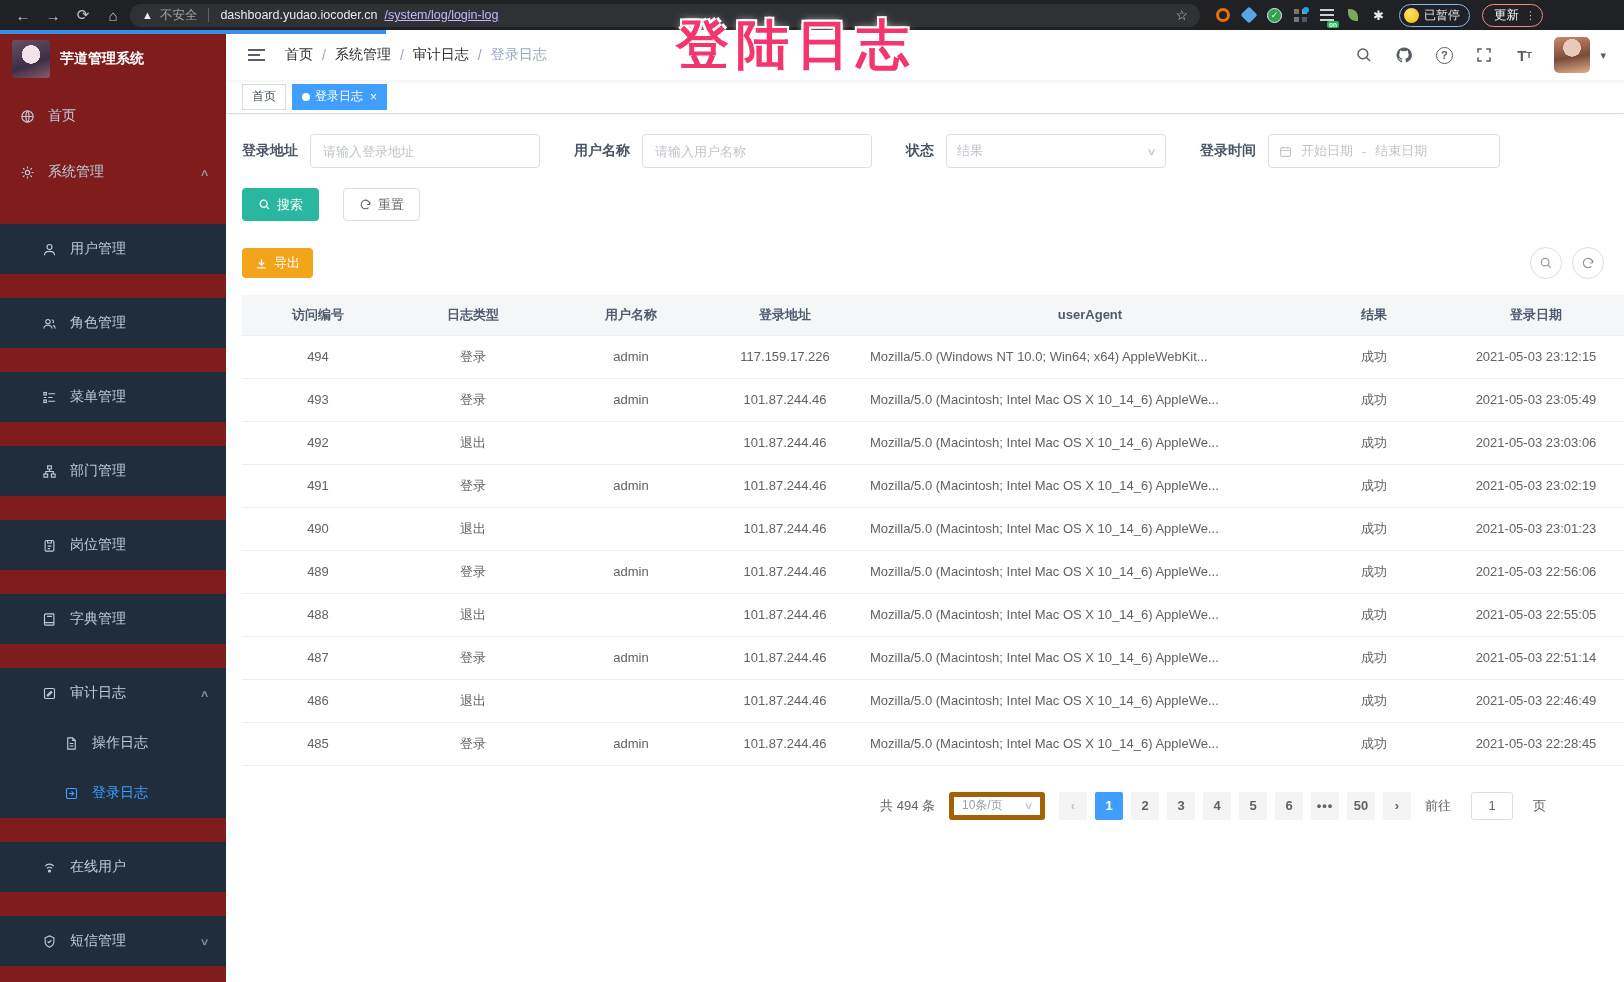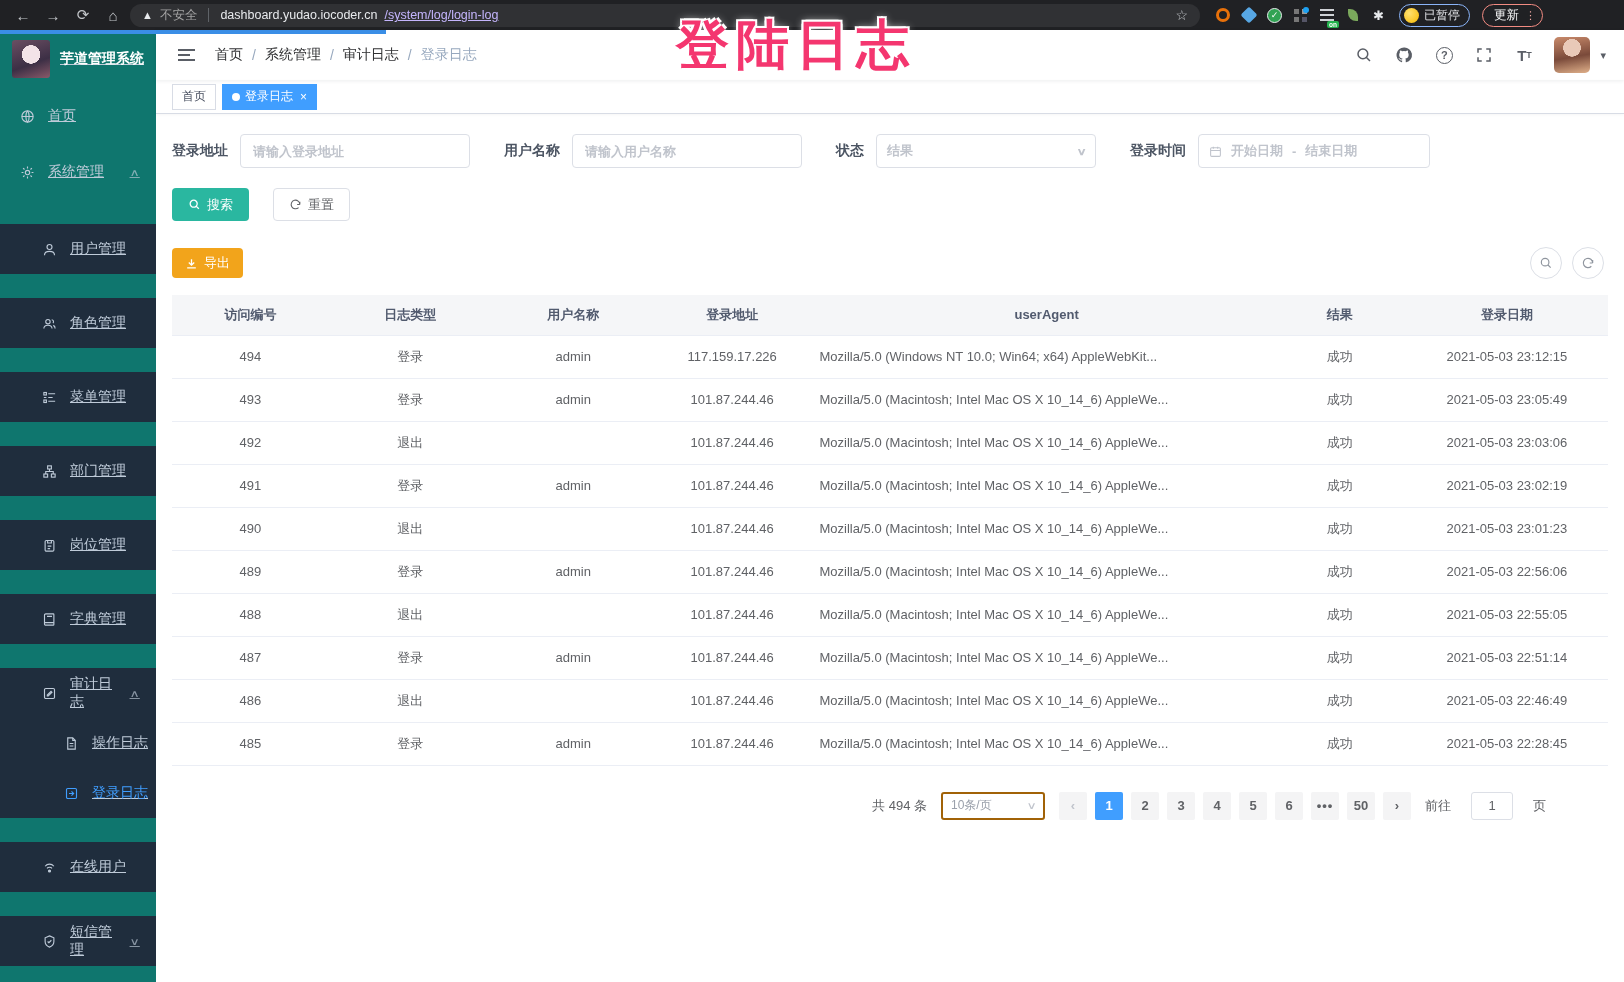--- a/index.html
+++ b/index.html
@@ -35,21 +35,21 @@
   .paused-pill { display:flex; align-items:center; gap:5px; border:1.5px solid #8ab4f8; border-radius:12px; padding:2px 9px 2px 4px; margin-left:8px; color:#dfe1e5; font-size:12px; cursor:pointer; }
   .emoji-face { width:15px; height:15px; border-radius:50%; background:radial-gradient(circle at 35% 35%, #ffe171, #f7b900); }
   .update-pill { display:flex; align-items:center; gap:6px; border:1.5px solid #f28b82; border-radius:13px; padding:2px 6px 2px 11px; margin-left:8px; color:#f5f6f7; font-size:12.5px; cursor:pointer; }
   .kebab { color:#f0a9a3; letter-spacing:0; font-size:11px; }
 
   
   .progress-bar { position:absolute; top:30px; left:0; width:386px; height:4px; background:#3a8ee6; z-index:30; }
 
   
   .app { display:flex; height:952px; }
-  .sidebar { width:156px; flex-shrink:0; background:#0f766e; color:#bfcbd9; font-size:14px; overflow:hidden;text-decoration:underline; }
+  .sidebar { width:226px; flex-shrink:0; background:#7f1d1d; color:#bfcbd9; font-size:14px; overflow:hidden; }
   .logo-row { height:58px; display:flex; align-items:center; gap:10px; padding-left:12px; }
   .logo-img { width:38px; height:38px; border-radius:3px; background:
       radial-gradient(circle at 50% 38%, #f3e3e8 0 30%, transparent 31%),
       linear-gradient(160deg,#6b4f63,#3c2f45 60%,#8a5a6a); }
   .app-title { color:#fff; font-weight:bold; font-size:14px; }
   .menu { }
   .menu-item { display:flex; align-items:center; gap:13px; cursor:pointer; }
   .menu-item.l1 { height:56px; padding-left:20px; }
   .menu-item.l2 { height:50px; padding-left:42px;margin-top:24px; }
   .menu-item.l3 { height:50px; padding-left:64px; }
@@ -85,21 +85,21 @@
   .tags { height:34px; display:flex; align-items:center; gap:6px; padding:0 16px; border-bottom:1px solid #d8dce5; box-shadow:0 1px 3px rgba(0,0,0,.04); }
   .tag { height:26px; display:flex; align-items:center; gap:5px; padding:0 9px; border:1px solid #d8dce5; background:#fff; color:#495060; font-size:12px; cursor:pointer; }
   .tag.active { background:#409eff; border-color:#409eff; color:#fff; }
   .tag-dot { width:8px; height:8px; border-radius:50%; background:#fff; }
   .tag-close { font-size:12px; margin-left:2px; }
 
   
   .content { padding:20px 16px 0; position:relative; flex:1; }
   .filter-row { display:flex; align-items:center; font-size:14px; color:#4c5563; font-weight:bold; }
   .f-label { margin-right:12px; white-space:nowrap; }
-  .inp, .sel, .dater { height:34px; border:1px solid #dcdfe6; border-radius:4px; background:#fff; font-weight:bold; }
+  .inp, .sel, .dater { height:34px; border:1px solid #dcdfe6; border-radius:4px; background:#fff; font-weight:normal; }
   .inp { width:230px; padding:0 12px; font-size:13px; color:#606266; outline:none; font-family:"Liberation Sans",sans-serif; }
   .inp::placeholder { color:#c0c4cc; }
   .gap-lg { margin-right:34px; }
   .sel { width:220px; display:flex; align-items:center; padding:0 10px; color:#c0c4cc; font-size:13px; cursor:pointer; }
   .sel-caret { margin-left:auto; font-size:10px; color:#c0c4cc; transform:scaleX(1.4); }
   .dater { width:232px; display:flex; align-items:center; padding:0 10px; gap:9px; color:#c0c4cc; font-size:13px; cursor:pointer; }
   .dater svg { width:13px; height:13px; }
 
   .btn-row { margin-top:20px; display:flex; gap:24px; }
   .btn { height:33px; border-radius:4px; display:flex; align-items:center; gap:6px; padding:0 15px; font-size:13px; cursor:pointer; border:1px solid transparent; font-family:"Liberation Sans",sans-serif; }
@@ -114,21 +114,21 @@
 
   
   table { width:100%; border-collapse:collapse; table-layout:fixed; margin-top:16px; font-size:13px; color:#606266; }
   thead th { background:#f5f6f8; color:#515a6e; font-weight:bold; height:40px; text-align:center; border-bottom:1px solid #ebeef5; font-size:13px; }
   tbody td { height:43px; text-align:center; border-bottom:1px solid #ebeef5; white-space:nowrap; overflow:hidden; }
   td.ua, th.ua-h { text-align:left; padding-left:10px; }
   th.ua-h { text-align:center; }
 
   
   .pager-row { margin-top:26px; display:flex; align-items:center; justify-content:flex-end; padding-right:62px; gap:14px; font-size:13px; color:#606266; }
-  .size-sel { width:104px; height:28px; border:2px solid #a16207; border-radius:3px; display:flex; align-items:center; padding:0 8px; color:#9aa0ab; font-size:12px; cursor:pointer; }
+  .size-sel { width:96px; height:28px; border:5px solid #a16207; border-radius:3px; display:flex; align-items:center; padding:0 8px; color:#9aa0ab; font-size:12px; cursor:pointer; }
   .pager { display:flex; align-items:center; gap:8px; }
   .pg { min-width:28px; height:28px; border-radius:2px; background:#f4f4f5; color:#606266; font-weight:bold; display:flex; align-items:center; justify-content:center; cursor:pointer; padding:0 4px; }
   .pg.active { background:#409eff; color:#fff; }
   .pg.prev { color:#c0c4cc; }
   .pg.dots { letter-spacing:1px; font-weight:bold; color:#606266; }
   .goto { display:flex; align-items:center; gap:20px; }
   .goto-input { width:42px; height:28px; border:1px solid #dcdfe6; border-radius:3px; text-align:center; font-size:13px; color:#606266; outline:none; font-family:"Liberation Sans",sans-serif; }
 
   
   .overlay-title { position:absolute; top:10px; left:676px; z-index:60; font-size:53px; font-weight:bold; color:#f4366f; letter-spacing:7px; white-space:nowrap;

